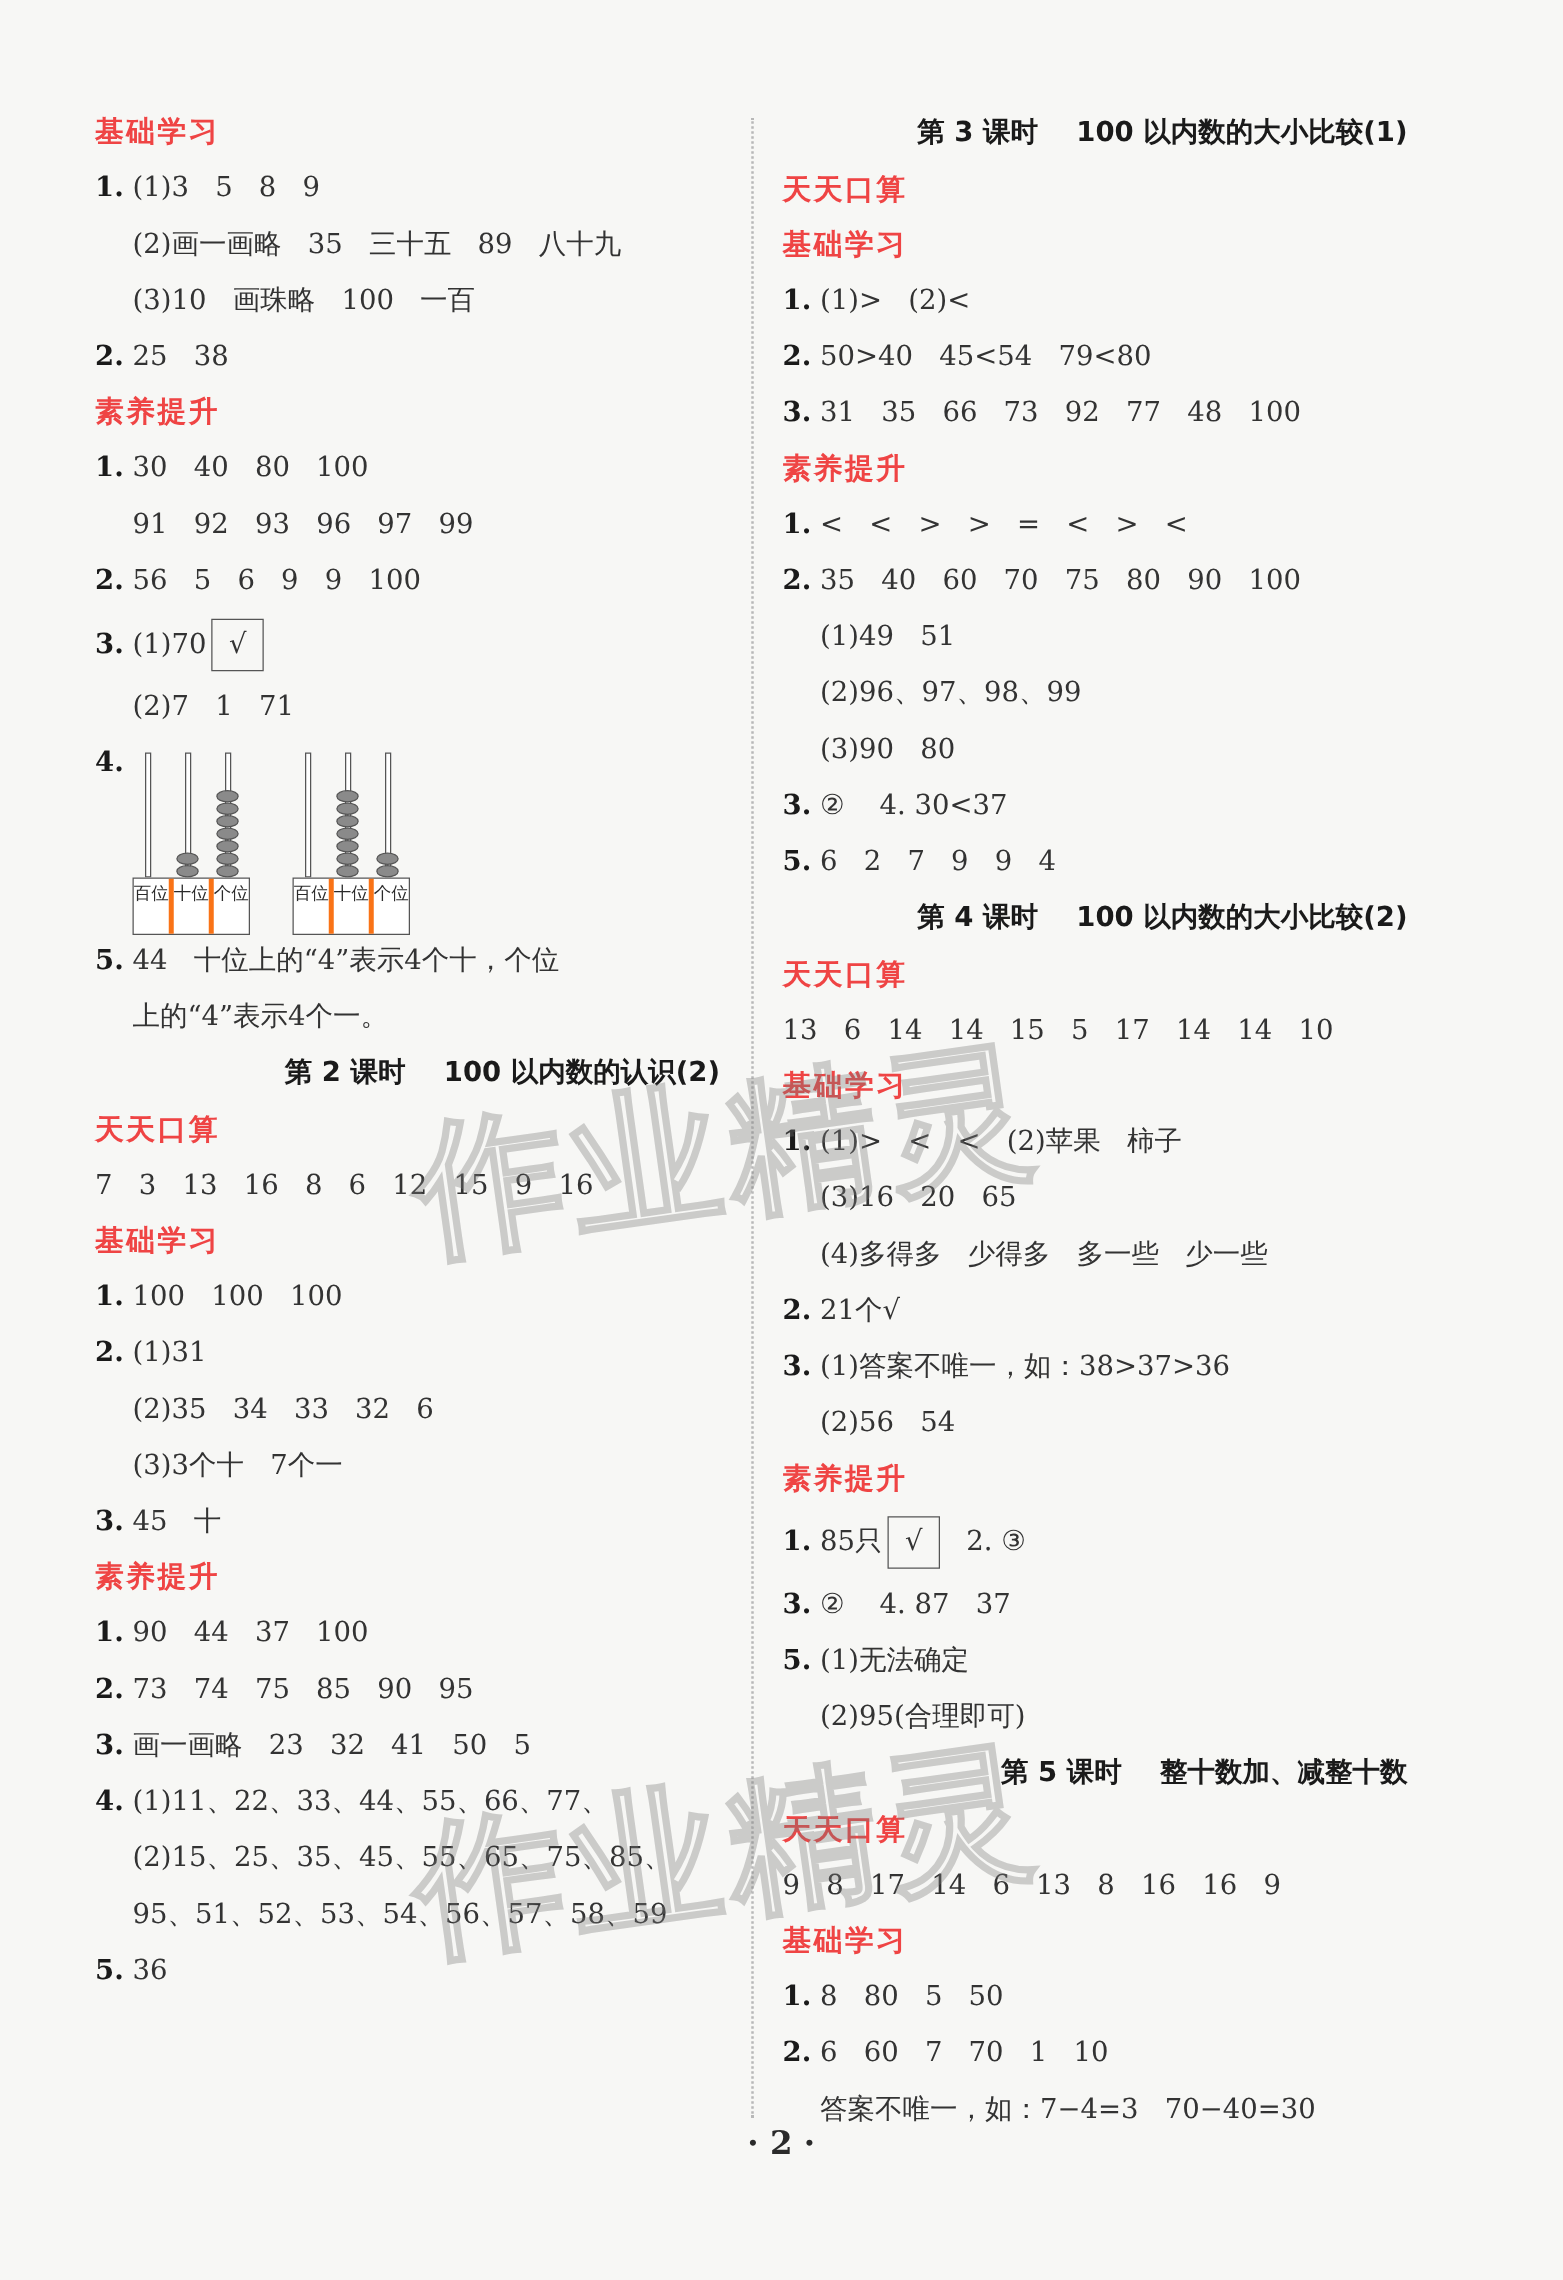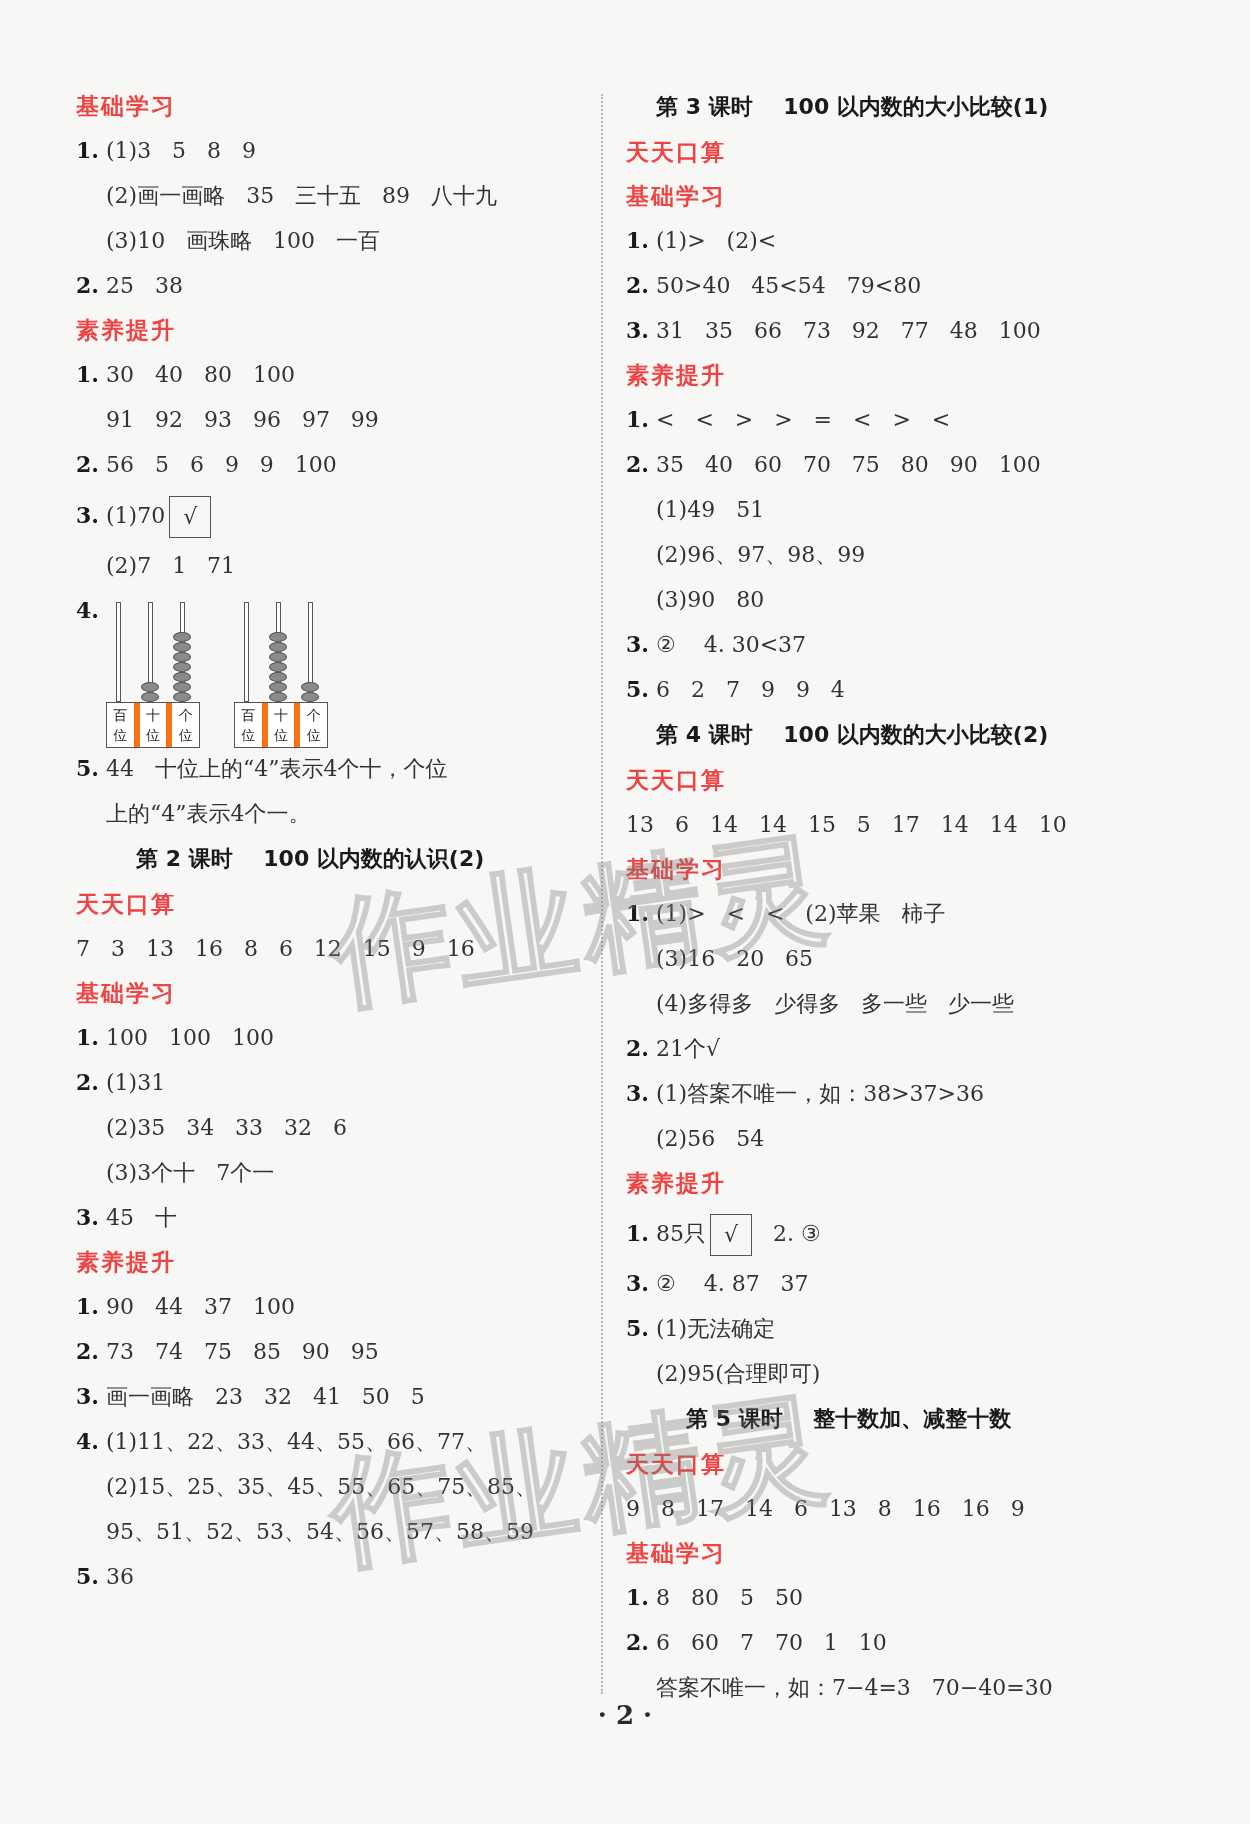--- a/index.html
+++ b/index.html
@@ -20,39 +20,39 @@
     border-left: 2px dotted #b8b8b8;
   }
   .sec {
     font-family: "DejaVu Sans", "Liberation Sans", sans-serif;
     font-weight: bold; font-size: 23px; letter-spacing: 2px;
     height: 44px; line-height: 44px; color: #ef4444;
   }
   .lesson {
     font-family: "DejaVu Sans", "Liberation Sans", sans-serif;
     font-weight: bold; font-size: 22px; height: 46px; line-height: 46px;
-    color: #1a1a1a; white-space: pre;
+    color: #1a1a1a; white-space: pre; text-align: right;
   }
   .line {
     font-size: 22px; height: 45px; line-height: 45px;
     white-space: pre; color: #333;
   }
   .ind { padding-left: 30px; }
   .num { font-weight: bold; color: #1a1a1a; font-family: "DejaVu Serif", serif; }
   .box {
     display: inline-block; width: 40px; height: 40px; border: 1.5px solid #555;
     text-align: center; line-height: 40px; vertical-align: middle; margin-left: 4px;
   }
   .abacus-row { height: 158px; position: relative; }
   .abacus-row .num { position: absolute; left: 0; top: 0; line-height: 45px; font-size: 22px; }
   .abacus { position: absolute; top: 14px; width: 94px; height: 140px; }
   .rod { position: absolute; top: 0; width: 5px; height: 100px; border: 1px solid #555; background: #fff; box-sizing: border-box; }
   .bead { position: absolute; width: 18px; height: 10px; border-radius: 50%; background: #8a8a8a; border: 1px solid #555; box-sizing: border-box; }
   .base { position: absolute; top: 100px; left: 0; width: 94px; height: 46px; display: flex; border: 1px solid #555; box-sizing: border-box; background: #fff; }
-  .base div { flex: 1; border-right: 6px solid #f97316; font-size: 14px; line-height: 20px; text-align: center; padding-top: 2px; writing-mode: horizontal-tb; }
+  .base div { flex: 1; border-right: 4px solid #f97316; font-size: 14px; line-height: 20px; text-align: center; padding-top: 2px; writing-mode: horizontal-tb; }
   .base div:last-child { border-right: none; }
   .pageno {
     position: absolute; top: 1700px; left: 0; width: 1250px; text-align: center;
     font-weight: bold; font-size: 26px;
   }
   .wm {
     position: absolute; font-family: "DejaVu Sans", sans-serif; font-weight: bold;
     font-size: 120px; color: transparent; -webkit-text-stroke: 2px rgba(120,120,120,0.35);
     transform: rotate(-8deg); letter-spacing: 6px; pointer-events: none; white-space: nowrap;
   }

